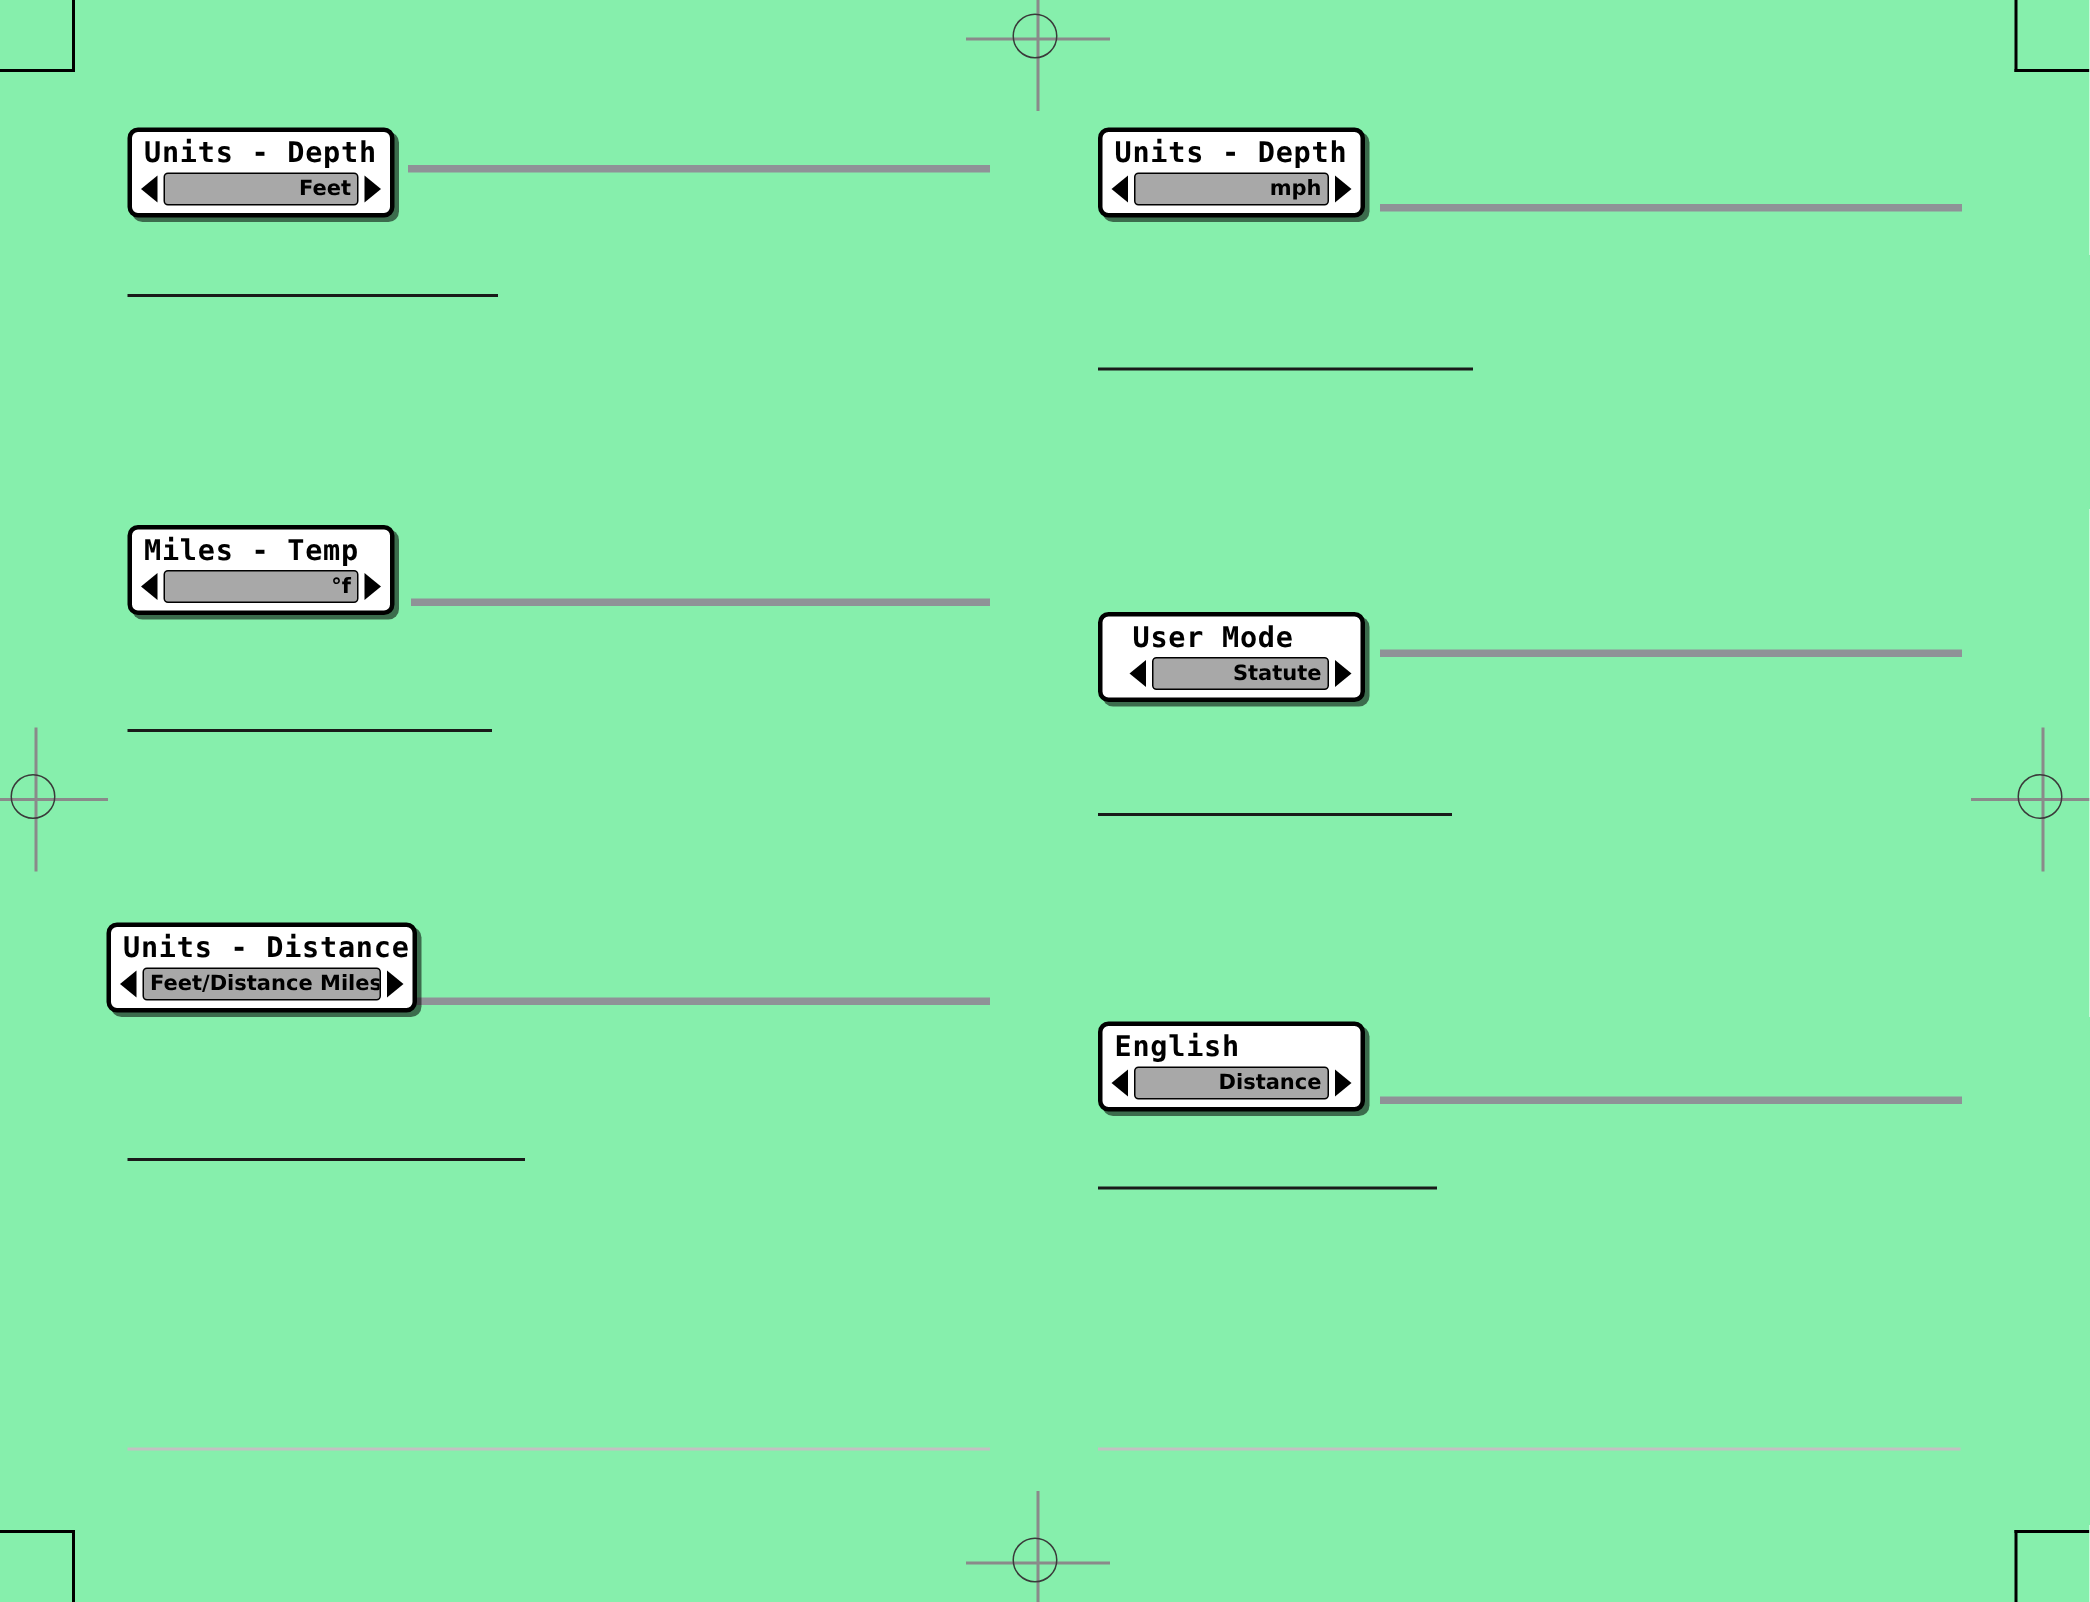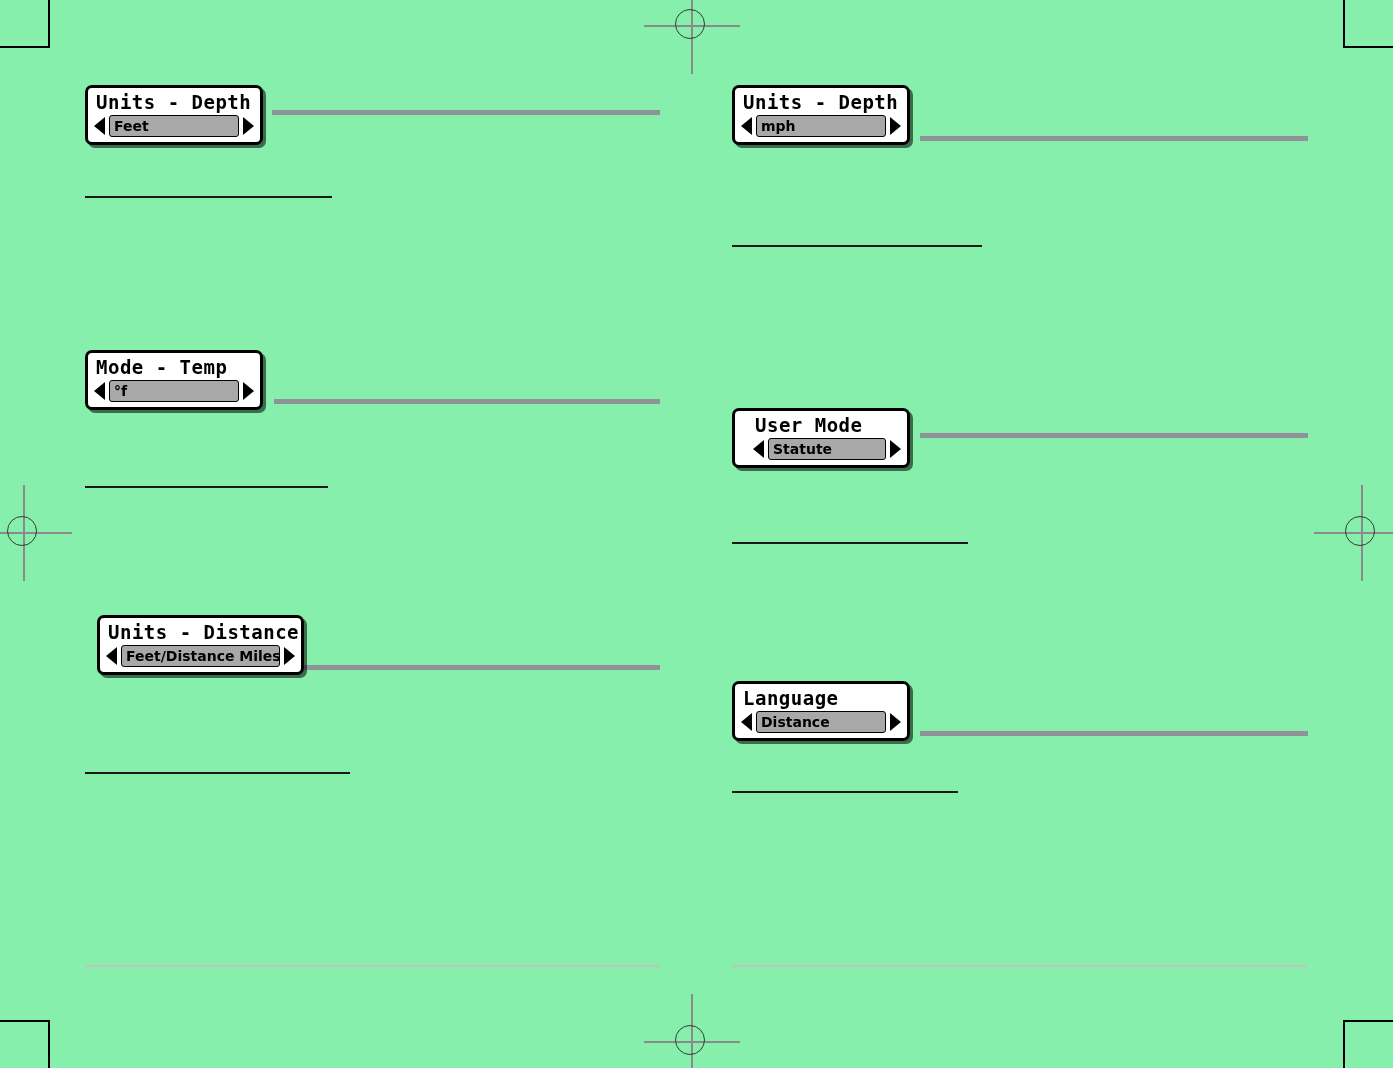--- a/index.html
+++ b/index.html
@@ -116,21 +116,21 @@
   .arrow-right {
     border-top: 9px solid transparent;
     border-bottom: 9px solid transparent;
     border-left: 11px solid #000000;
   }
   .value-field {
     flex: 1 1 auto;
     background: #a8a8a8;
     border: 1.5px solid #000000;
     border-radius: 3px;
-    text-align: left;
+    text-align: right;
     font-family: "DejaVu Sans", sans-serif;
     font-size: 14px;
     font-weight: 700;
     color: #000000;
     line-height: 18px;
     padding: 1px 4px;
     white-space: nowrap;
     overflow: hidden;
   }
 
@@ -202,28 +202,28 @@
   <div id="menu-layer">
       <div class="menu-box" style="left: 85px; top: 85px; width: 178px;">
         <div class="menu-title">Units - Depth</div>
         <div class="menu-value-row">
           <div class="arrow arrow-left"></div>
           <div class="value-field">Feet</div>
           <div class="arrow arrow-right"></div>
         </div>
       </div>
       <div class="menu-box" style="left: 85px; top: 350px; width: 178px;">
-        <div class="menu-title">Mode - Temp</div>
+        <div class="menu-title">Miles - Temp</div>
         <div class="menu-value-row">
           <div class="arrow arrow-left"></div>
           <div class="value-field">°f</div>
           <div class="arrow arrow-right"></div>
         </div>
       </div>
-      <div class="menu-box" style="left: 97px; top: 615px; width: 207px;">
+      <div class="menu-box" style="left: 71px; top: 615px; width: 207px;">
         <div class="menu-title">Units - Distance</div>
         <div class="menu-value-row">
           <div class="arrow arrow-left"></div>
           <div class="value-field">Feet/Distance Miles</div>
           <div class="arrow arrow-right"></div>
         </div>
       </div>
       <div class="menu-box" style="left: 732px; top: 85px; width: 178px;">
         <div class="menu-title">Units - Depth</div>
         <div class="menu-value-row">
@@ -234,21 +234,21 @@
       </div>
       <div class="menu-box" style="left: 732px; top: 408px; width: 178px; padding-left: 18px;">
         <div class="menu-title">User Mode</div>
         <div class="menu-value-row">
           <div class="arrow arrow-left"></div>
           <div class="value-field">Statute</div>
           <div class="arrow arrow-right"></div>
         </div>
       </div>
       <div class="menu-box" style="left: 732px; top: 681px; width: 178px;">
-        <div class="menu-title">Language</div>
+        <div class="menu-title">English</div>
         <div class="menu-value-row">
           <div class="arrow arrow-left"></div>
           <div class="value-field">Distance</div>
           <div class="arrow arrow-right"></div>
         </div>
       </div>
     </div>
 
 </div>
 

